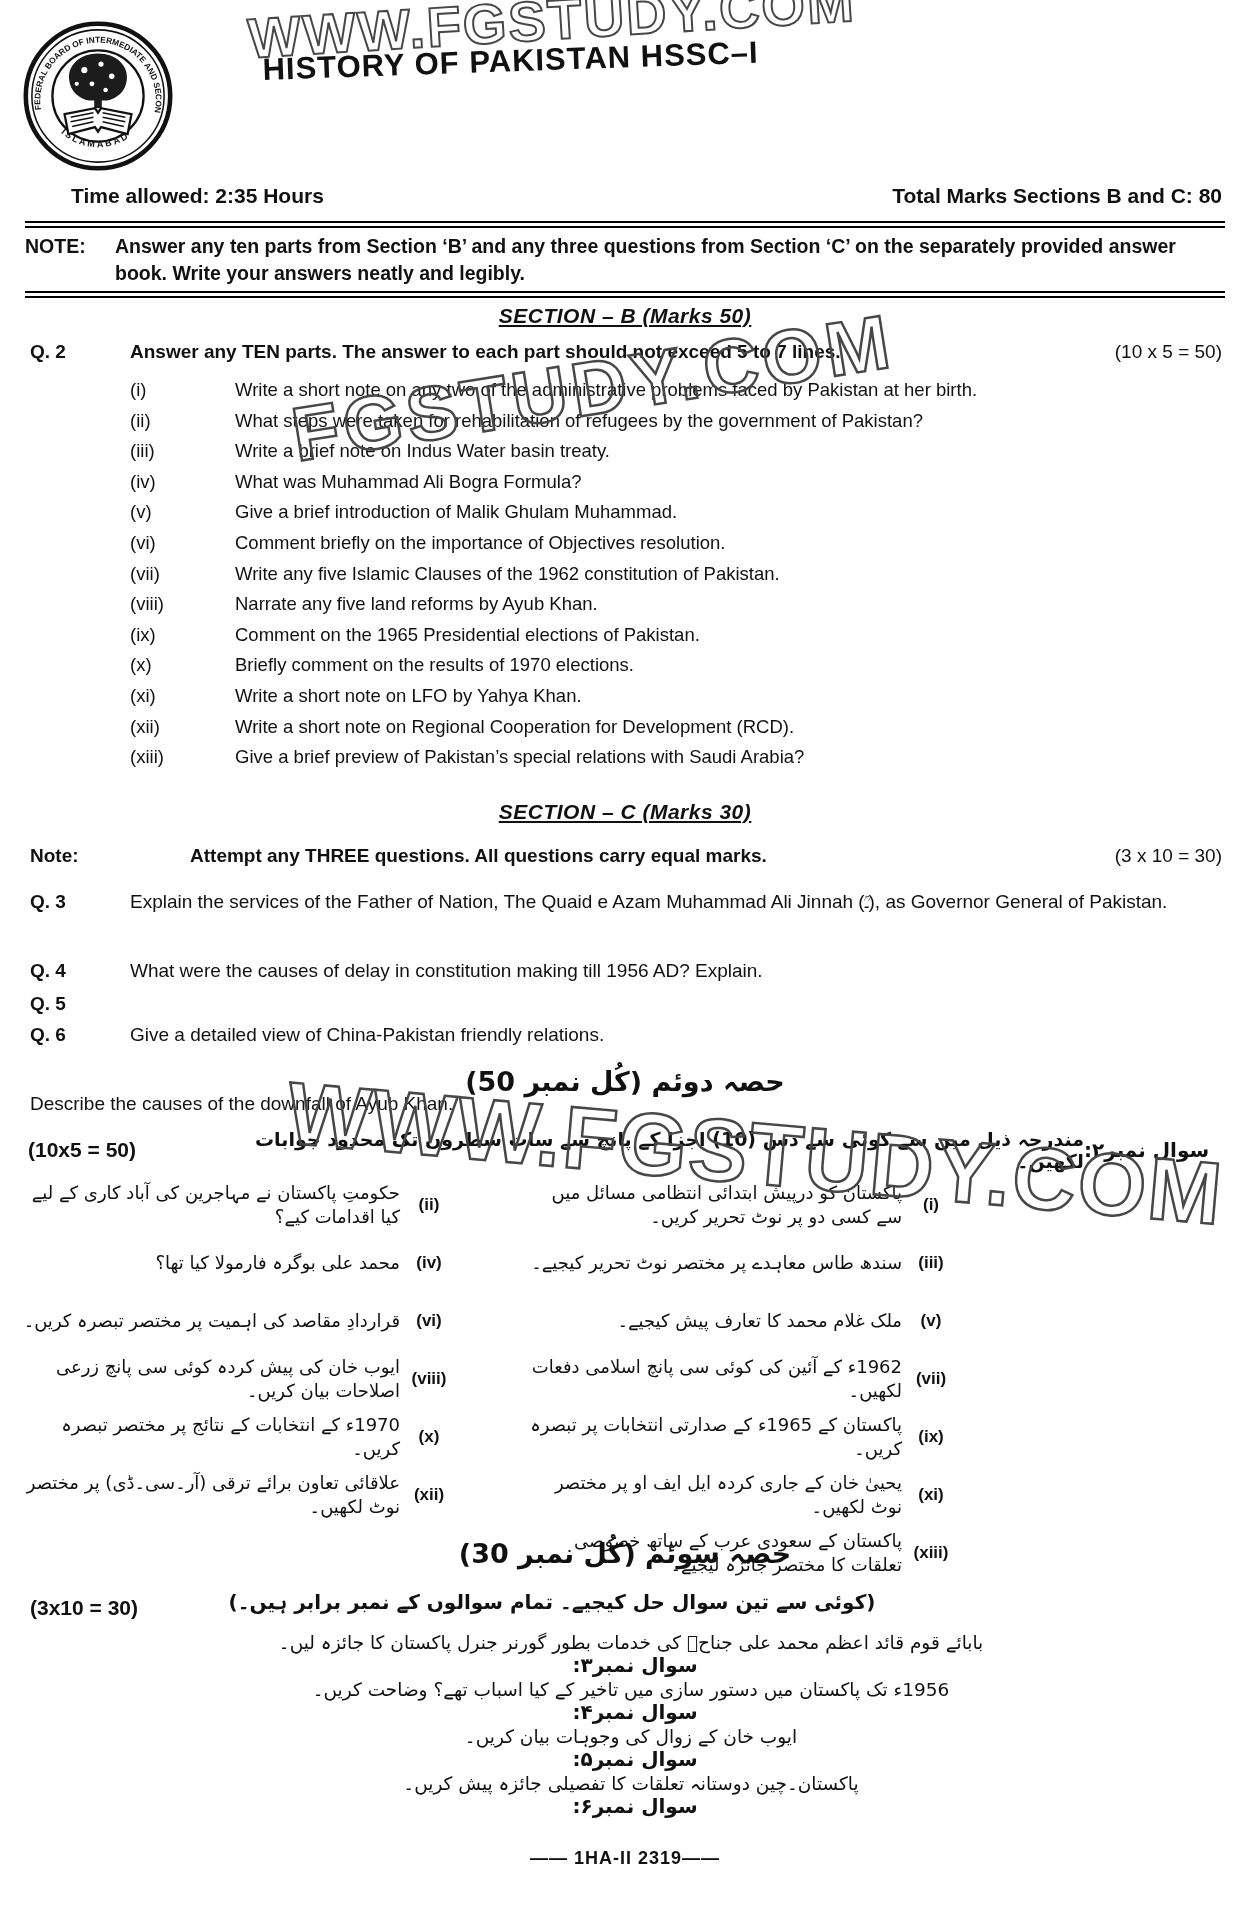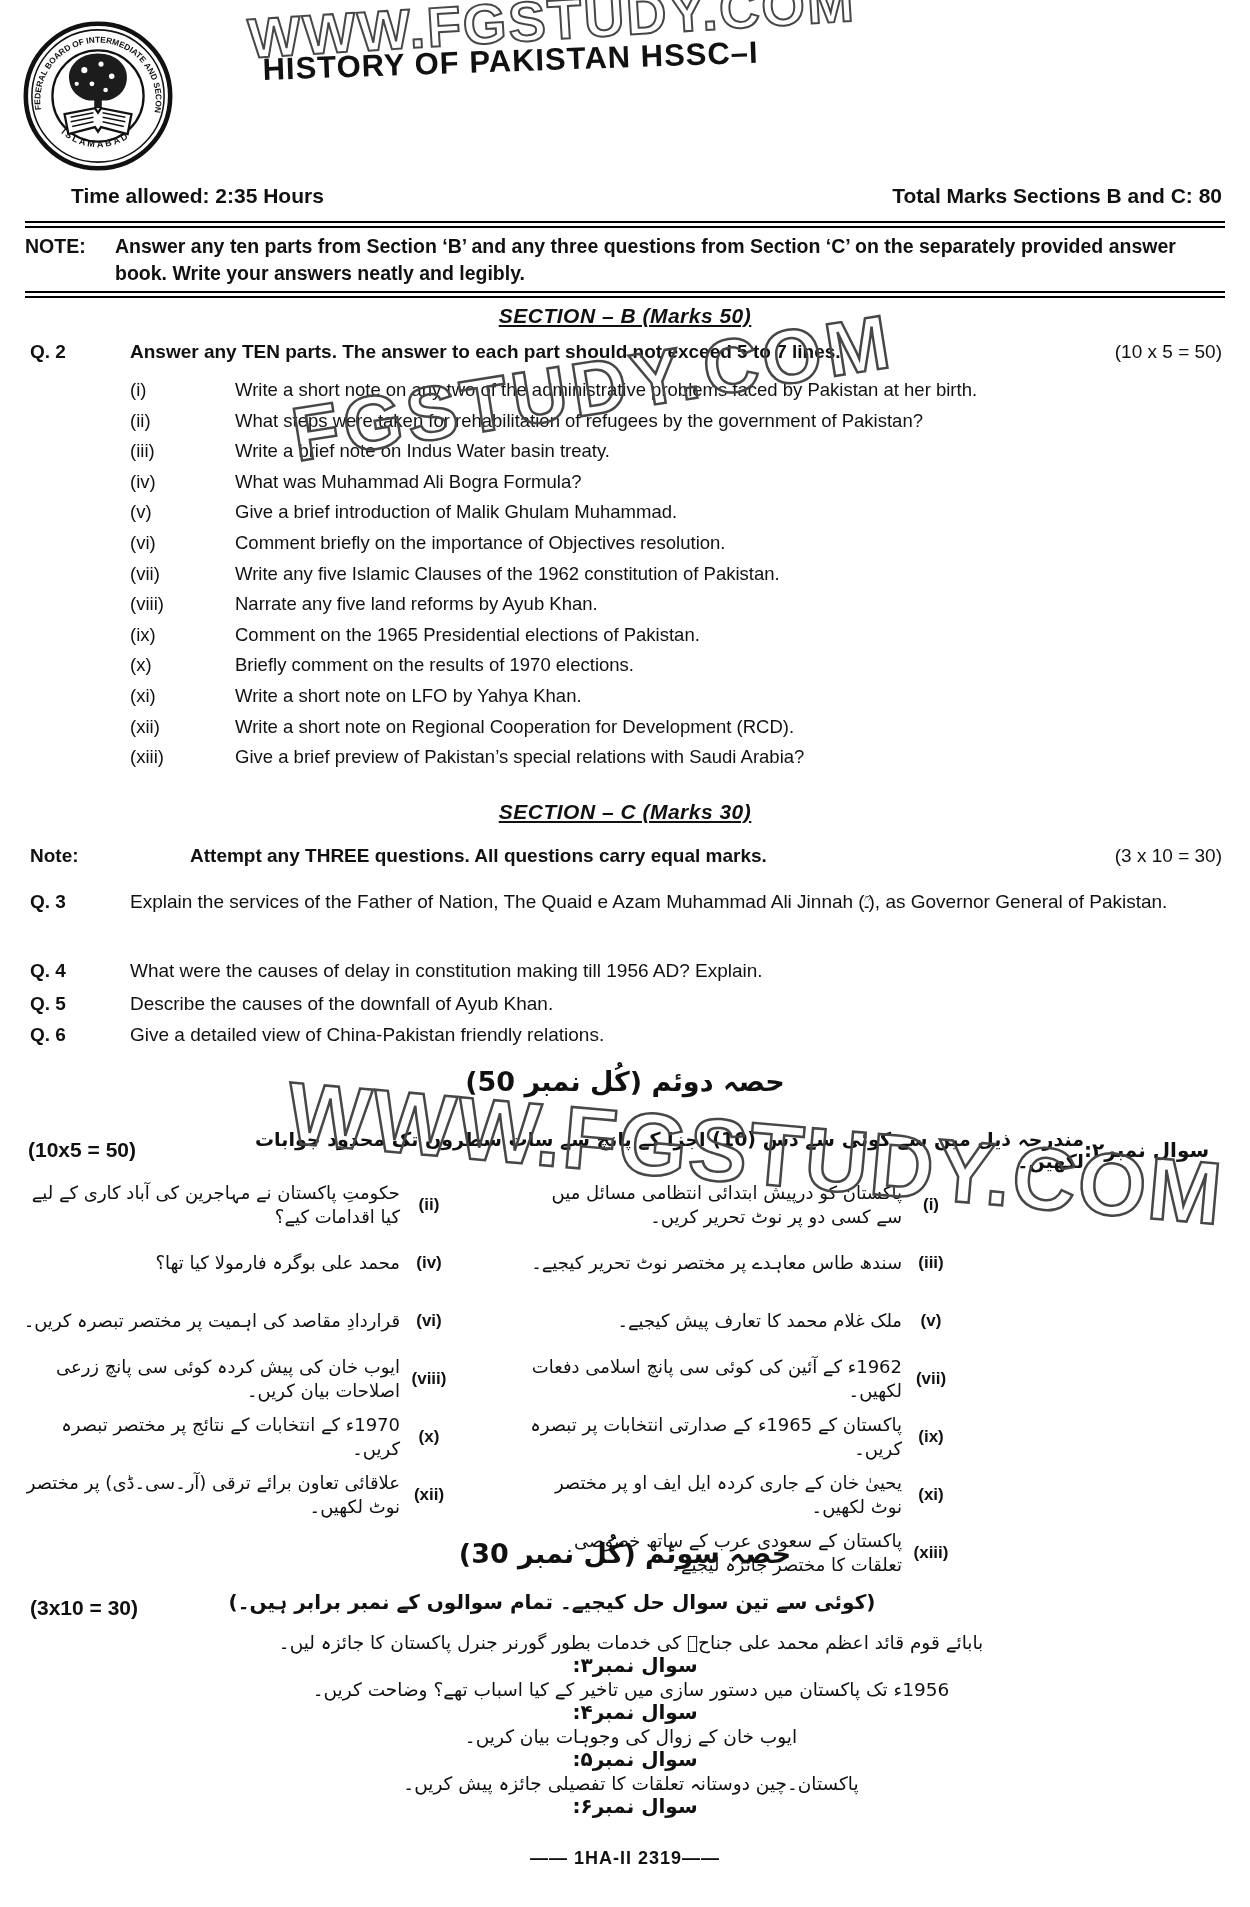--- a/index.html
+++ b/index.html
@@ -49,21 +49,21 @@
   .en-item{display:flex;height:30.6px;align-items:baseline;}
   .en-num{flex:0 0 105px;}
   .en-text{white-space:nowrap;}
   .noteC-row{top:842px;}
   .noteC-label{flex:0 0 160px;font-weight:bold;}
   .qc-row{display:flex;position:absolute;left:30px;font-size:19px;line-height:37px;}
   .qc-num{flex:0 0 100px;font-weight:bold;}
   .qc-text{width:1080px;}
   .q3{top:883px;}
   .q4{top:952px;}
-  .q5{top:985px;}
+  .q5{top:985px;flex-direction:column;}
   .q6{top:1016px;}
   
   .urdu{font-family:"DejaVu Sans",sans-serif;}
   .u-head{
     position:absolute;left:0;right:0;text-align:center;direction:rtl;
     font-weight:bold;font-size:27px;
   }
   .u-head-b{top:1066px;}
   .u-head-c{top:1538px;}
   .u-instr-row{position:absolute;left:28px;right:38px;top:1128px;display:flex;align-items:center;}

